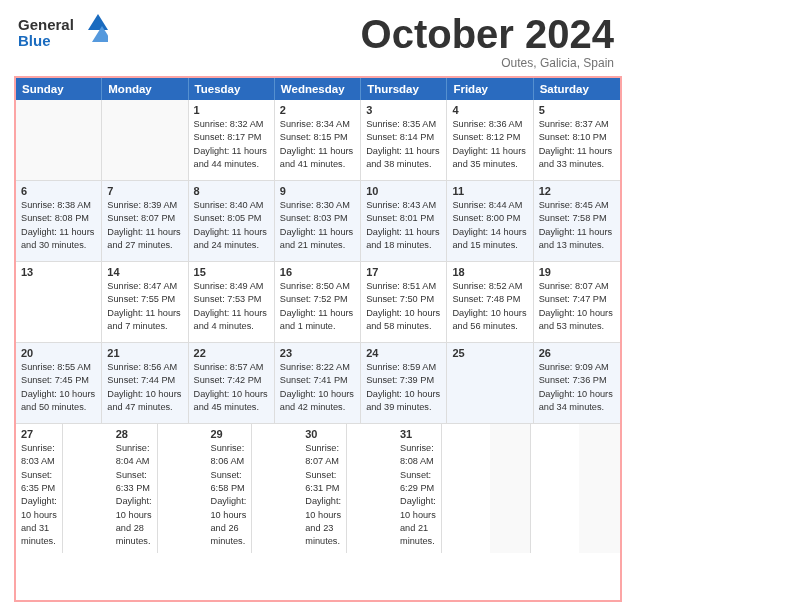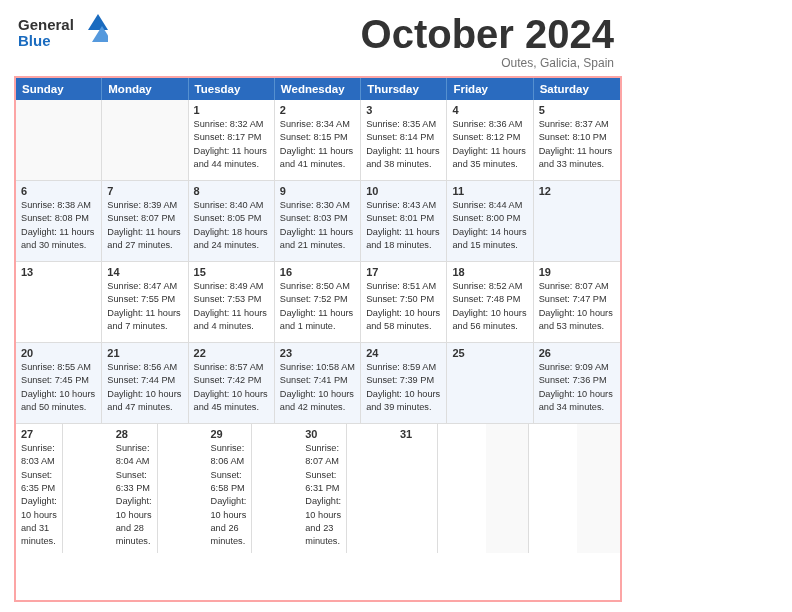--- a/index.html
+++ b/index.html
@@ -153,36 +153,37 @@
           <div class="cal-cell alt-row">
             <span class="day-num">6</span>
             <div class="day-detail"><span>Sunrise: 8:38 AM</span><br><span>Sunset: 8:08 PM</span><br><span>Daylight: 11 hours and 30 minutes.</span></div>
           </div>
           <div class="cal-cell alt-row">
             <span class="day-num">7</span>
             <div class="day-detail"><span>Sunrise: 8:39 AM</span><br><span>Sunset: 8:07 PM</span><br><span>Daylight: 11 hours and 27 minutes.</span></div>
           </div>
           <div class="cal-cell alt-row">
             <span class="day-num">8</span>
-            <div class="day-detail"><span>Sunrise: 8:40 AM</span><br><span>Sunset: 8:05 PM</span><br><span>Daylight: 18 hours and 24 minutes.</span></div>
+            <div class="day-detail"><span>Sunrise: 8:40 AM</span><br><span>Sunset: 8:05 PM</span><br><span>Daylight: 11 hours and 24 minutes.</span></div>
           </div>
           <div class="cal-cell alt-row">
             <span class="day-num">9</span>
             <div class="day-detail"><span>Sunrise: 8:30 AM</span><br><span>Sunset: 8:03 PM</span><br><span>Daylight: 11 hours and 21 minutes.</span></div>
           </div>
           <div class="cal-cell alt-row">
             <span class="day-num">10</span>
             <div class="day-detail"><span>Sunrise: 8:43 AM</span><br><span>Sunset: 8:01 PM</span><br><span>Daylight: 11 hours and 18 minutes.</span></div>
           </div>
           <div class="cal-cell alt-row">
             <span class="day-num">11</span>
             <div class="day-detail"><span>Sunrise: 8:44 AM</span><br><span>Sunset: 8:00 PM</span><br><span>Daylight: 14 hours and 15 minutes.</span></div>
           </div>
           <div class="cal-cell alt-row">
             <span class="day-num">12</span>
+            <div class="day-detail"><span>Sunrise: 8:45 AM</span><br><span>Sunset: 7:58 PM</span><br><span>Daylight: 11 hours and 13 minutes.</span></div>
           </div>
         </div>
         <div class="cal-week">
           <div class="cal-cell">
             <span class="day-num">13</span>
           </div>
           <div class="cal-cell">
             <span class="day-num">14</span>
             <div class="day-detail"><span>Sunrise: 8:47 AM</span><br><span>Sunset: 7:55 PM</span><br><span>Daylight: 11 hours and 7 minutes.</span></div>
           </div>
@@ -215,21 +216,21 @@
           <div class="cal-cell alt-row">
             <span class="day-num">21</span>
             <div class="day-detail"><span>Sunrise: 8:56 AM</span><br><span>Sunset: 7:44 PM</span><br><span>Daylight: 10 hours and 47 minutes.</span></div>
           </div>
           <div class="cal-cell alt-row">
             <span class="day-num">22</span>
             <div class="day-detail"><span>Sunrise: 8:57 AM</span><br><span>Sunset: 7:42 PM</span><br><span>Daylight: 10 hours and 45 minutes.</span></div>
           </div>
           <div class="cal-cell alt-row">
             <span class="day-num">23</span>
-            <div class="day-detail"><span>Sunrise: 10:58 AM</span><br><span>Sunset: 7:41 PM</span><br><span>Daylight: 10 hours and 42 minutes.</span></div>
+            <div class="day-detail"><span>Sunrise: 8:22 AM</span><br><span>Sunset: 7:41 PM</span><br><span>Daylight: 10 hours and 42 minutes.</span></div>
           </div>
           <div class="cal-cell alt-row">
             <span class="day-num">24</span>
             <div class="day-detail"><span>Sunrise: 8:59 AM</span><br><span>Sunset: 7:39 PM</span><br><span>Daylight: 10 hours and 39 minutes.</span></div>
           </div>
           <div class="cal-cell alt-row">
             <span class="day-num">25</span>
           </div>
           <div class="cal-cell alt-row">
             <span class="day-num">26</span>
@@ -248,19 +249,20 @@
           <div class="cal-cell">
             <span class="day-num">29</span>
             <div class="day-detail"><span>Sunrise: 8:06 AM</span><br><span>Sunset: 6:58 PM</span><br><span>Daylight: 10 hours and 26 minutes.</span></div>
           </div>
           <div class="cal-cell">
             <span class="day-num">30</span>
             <div class="day-detail"><span>Sunrise: 8:07 AM</span><br><span>Sunset: 6:31 PM</span><br><span>Daylight: 10 hours and 23 minutes.</span></div>
           </div>
           <div class="cal-cell">
             <span class="day-num">31</span>
+            <div class="day-detail"><span>Sunrise: 8:08 AM</span><br><span>Sunset: 6:29 PM</span><br><span>Daylight: 10 hours and 21 minutes.</span></div>
           </div>
           <div class="cal-cell empty"></div>
           <div class="cal-cell empty"></div>
         </div>
       </div>
   </div>
 </div>
 
 </body></html>

